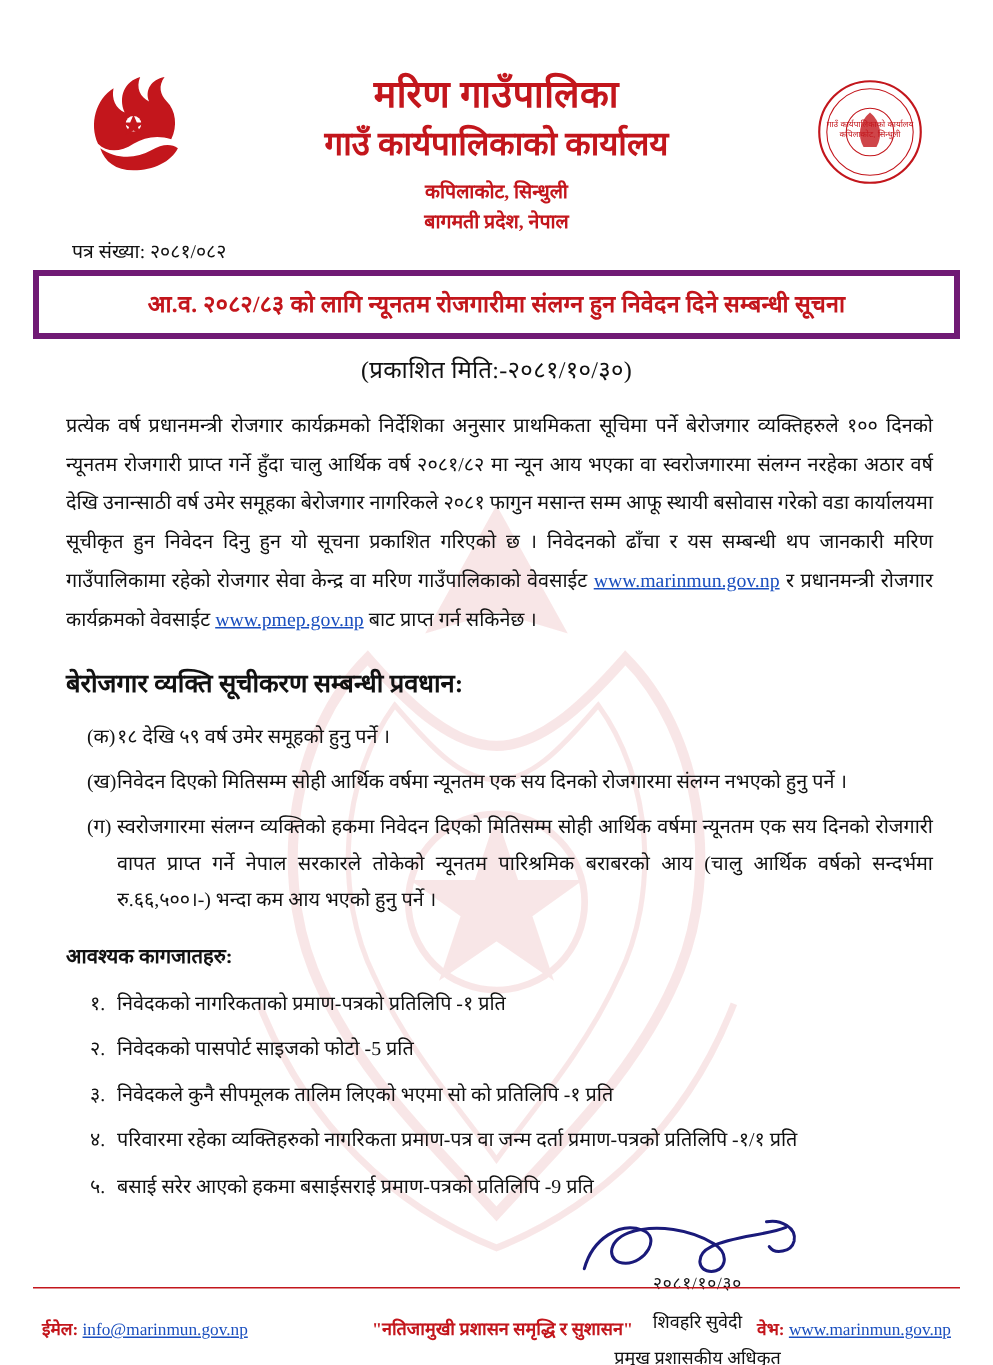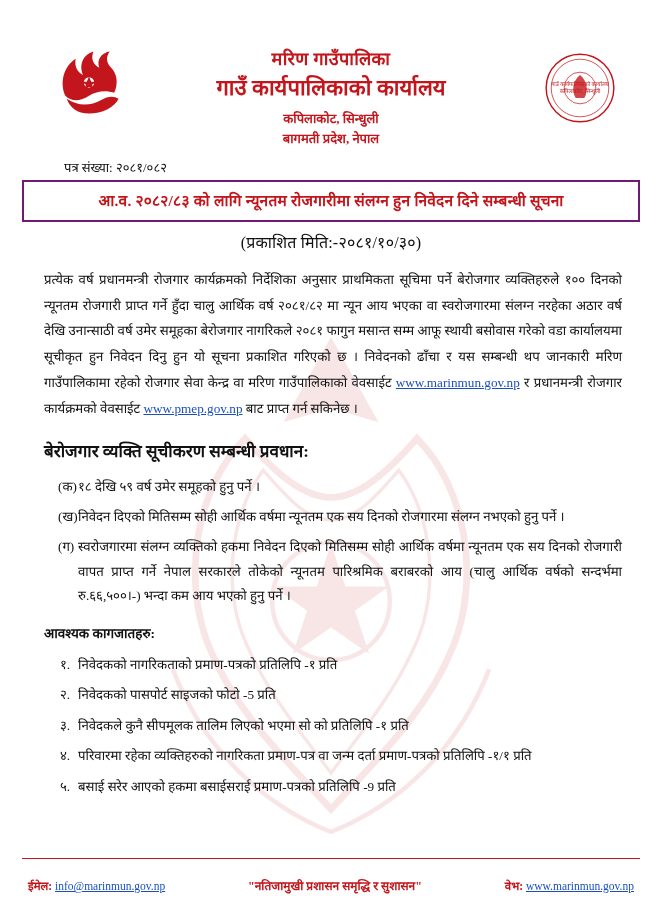--- a/index.html
+++ b/index.html
@@ -63,21 +63,21 @@
     color: #c3161c;
     line-height: 1.35;
     font-family: "Liberation Sans", sans-serif;
   }
   .head-text {
     text-align: center;
     padding-top: 48px;
     color: #c3161c;
   }
   .head-line1 {
-    font-size: 18px;
+    font-size: 25px;
     font-weight: bold;
     letter-spacing: 0.4px;
     line-height: 1.25;
   }
   .head-line2 {
     font-size: 22px;
     font-weight: bold;
     line-height: 1.4;
     margin-top: 2px;
   }
@@ -88,35 +88,35 @@
   }
   .head-line4 {
     font-size: 13px;
     font-weight: bold;
     margin-top: 2px;
   }
 
   
   .letter-no {
     position: absolute;
-    left: 64px;
+    left: 48px;
     top: 158px;
     font-size: 13px;
     color: #111;
     z-index: 3;
   }
 
   
   .banner-wrap {
     position: relative;
     margin: 30px 22px 0 22px;
     z-index: 3;
   }
   .banner {
-    border: 2px solid #701a75;
+    border: 4px solid #701a75;
     padding: 7px 6px 9px 6px;
     text-align: center;
     background: transparent;
   }
   .banner-text {
     color: #c3161c;
     font-size: 15.5px;
     font-weight: bold;
     letter-spacing: 0.2px;
   }
@@ -336,20 +336,33 @@
         <li class="list-item">
           <span class="list-marker">४.</span>
           <span class="list-body">परिवारमा रहेका व्यक्तिहरुको नागरिकता प्रमाण-पत्र वा जन्म दर्ता प्रमाण-पत्रको प्रतिलिपि -१/१ प्रति</span>
         </li>
         <li class="list-item">
           <span class="list-marker">५.</span>
           <span class="list-body">बसाई सरेर आएको हकमा बसाईसराई प्रमाण-पत्रको प्रतिलिपि -9 प्रति</span>
         </li>
       </ul>
 
+      <div class="sign-area">
+        <div class="sign-block">
+          <div class="sign-scribble">
+            <svg viewBox="0 0 200 50" xmlns="http://www.w3.org/2000/svg" width="200" height="46">
+              <path d="M18 40 C24 18 44 6 60 12 C74 17 62 36 48 36 C34 36 34 20 50 14 C70 7 96 12 112 22 C124 30 120 42 110 42 C100 42 98 30 110 24 C126 16 150 16 164 10" fill="none" stroke="#1a1a7a" stroke-width="2.2" stroke-linecap="round"></path>
+              <path d="M150 6 C160 4 172 10 170 20 C168 28 156 30 152 24" fill="none" stroke="#1a1a7a" stroke-width="2.2" stroke-linecap="round"></path>
+            </svg>
+          </div>
+          <div class="sign-date">२०८१/१०/३०</div>
+          <div class="sign-name">शिवहरि सुवेदी</div>
+          <div class="sign-role">प्रमुख प्रशासकीय अधिकृत</div>
+        </div>
+      </div>
 
     </div>
   </div>
 
   <div class="footer">
     <div class="footer-rule"></div>
     <div class="footer-row">
       <div class="footer-left">
         <span>ईमेल:</span>
         <span class="val">info@marinmun.gov.np</span>

